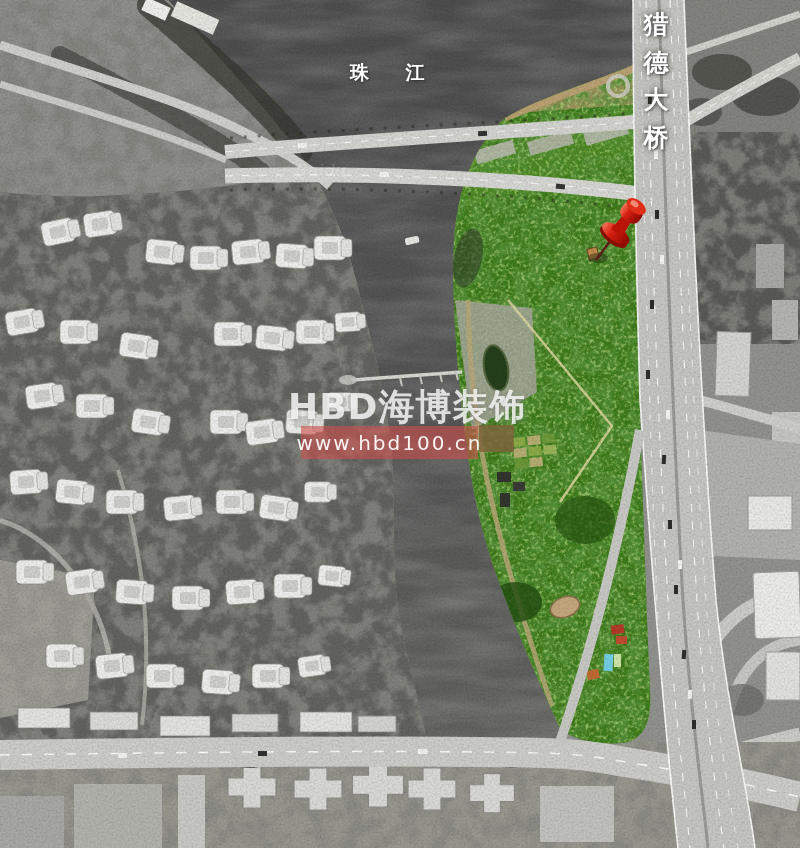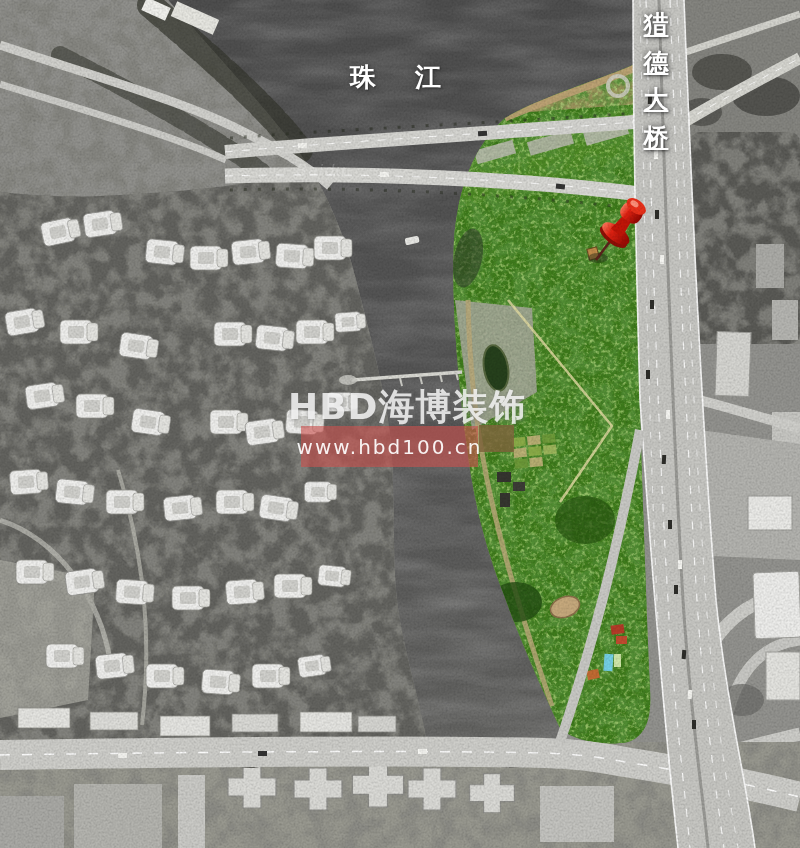--- a/index.html
+++ b/index.html
@@ -1,30 +1,30 @@
 <!DOCTYPE html>
 <html><head>
 <meta charset="utf-8">
 <style>
   html,body{margin:0;padding:0;background:#222;}
   .stage{position:relative;width:800px;height:848px;overflow:hidden;
          font-family:"DejaVu Sans","Liberation Sans",sans-serif;background:#8f8f8b;}
   .stage svg{position:absolute;left:0;top:0;}
   .overlay{position:absolute;z-index:5;}
-  .river-label{left:350px;top:60px;font-size:26px;font-weight:700;letter-spacing:15px;
+  .river-label{left:350px;top:60px;font-size:19px;font-weight:700;letter-spacing:15px;
     color:#fff;text-shadow:0 0 6px rgba(50,50,50,.85),1px 1px 2px rgba(0,0,0,.4);}
   .bridge-label{left:640px;top:6px;width:32px;font-size:25px;line-height:1.5;font-weight:700;
     color:#fff;text-align:center;word-break:break-all;
-    text-shadow:0 0 6px rgba(50,50,50,.9),1px 1px 2px rgba(0,0,0,.4);text-decoration:underline;}
+    text-shadow:0 0 6px rgba(50,50,50,.9),1px 1px 2px rgba(0,0,0,.4);}
   .attr-label{left:296px;top:161px;font-size:16px;font-style:italic;letter-spacing:1px;
     color:rgba(255,255,255,.2);}
   .wm-brand{left:288px;top:383px;font-size:36px;font-weight:700;white-space:nowrap;
     letter-spacing:1px;color:rgba(250,250,250,.82);
     text-shadow:0 1px 4px rgba(110,110,110,.6);text-align:right;}
-  .wm-band{left:301px;top:426px;width:177px;height:41px;background:rgba(202,80,78,.62);
+  .wm-band{left:301px;top:426px;width:177px;height:33px;background:rgba(202,80,78,.62);
     display:flex;align-items:center;justify-content:center;}
   .wm-url{font-size:20px;letter-spacing:2px;color:rgba(255,255,255,.92);}
   .wm-seal{left:479px;top:425px;width:35px;height:27px;background:rgba(125,98,58,.82);}
 </style>
 </head>
 <body>
 
 <div class="stage">
 
 <svg width="800" height="848" viewBox="0 0 800 848">

